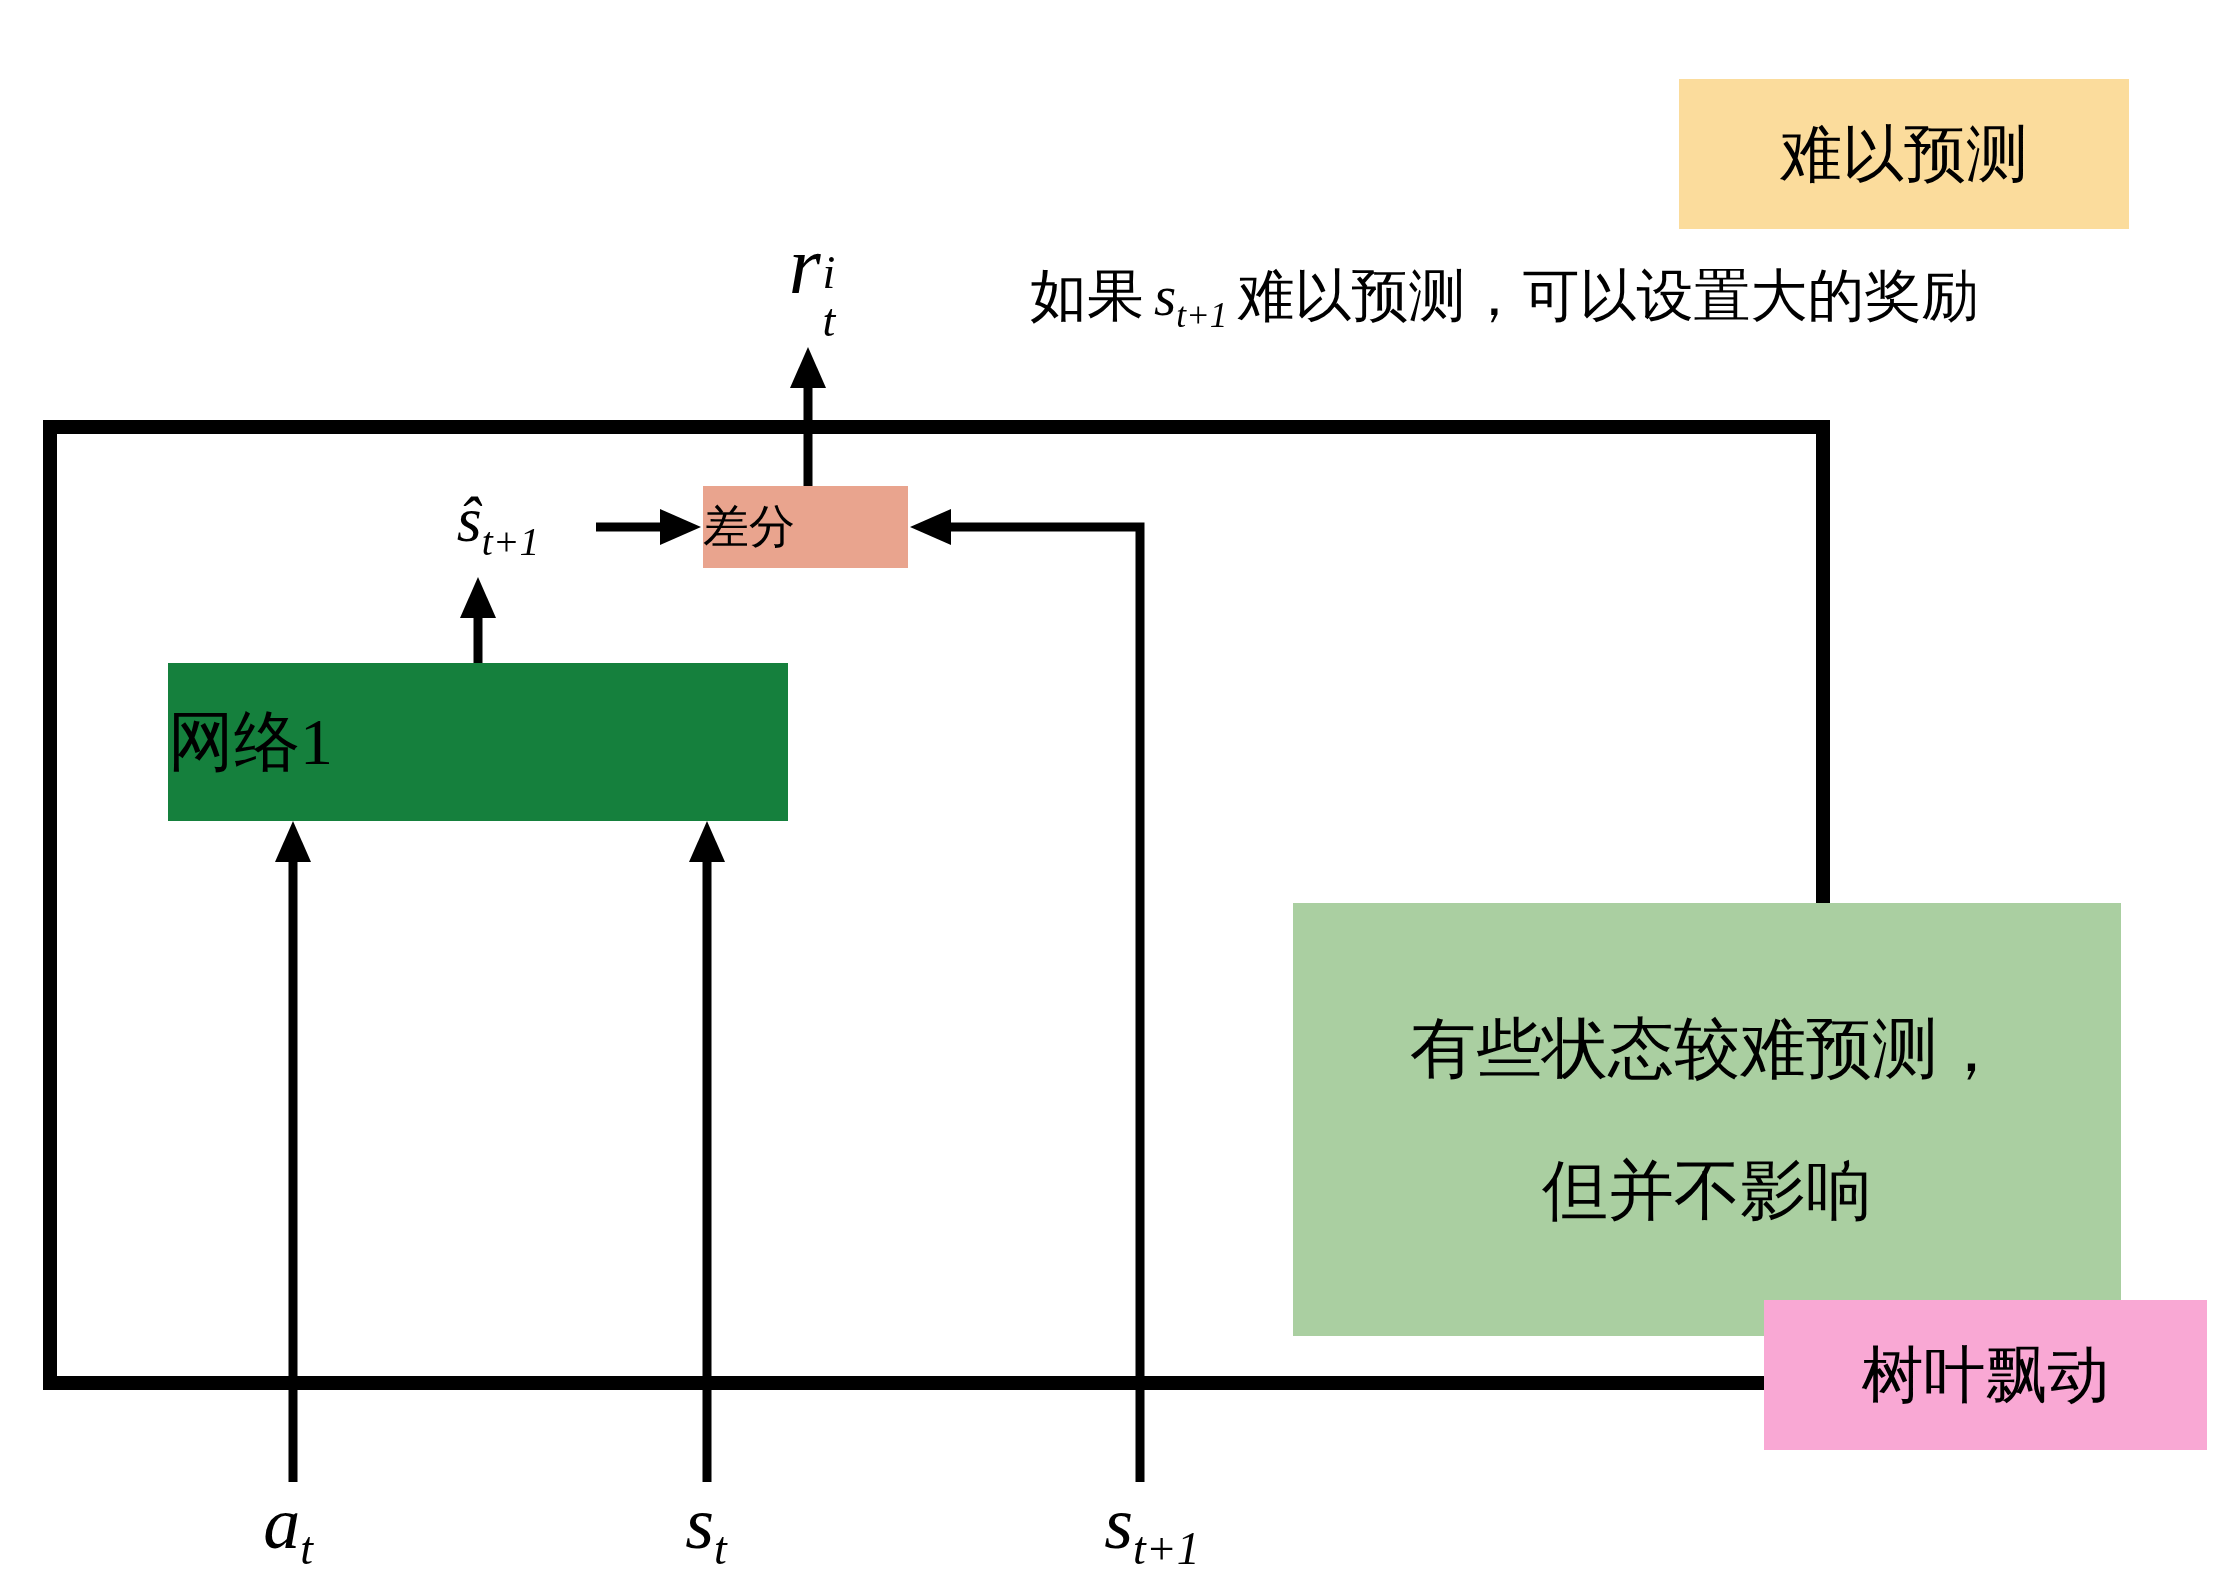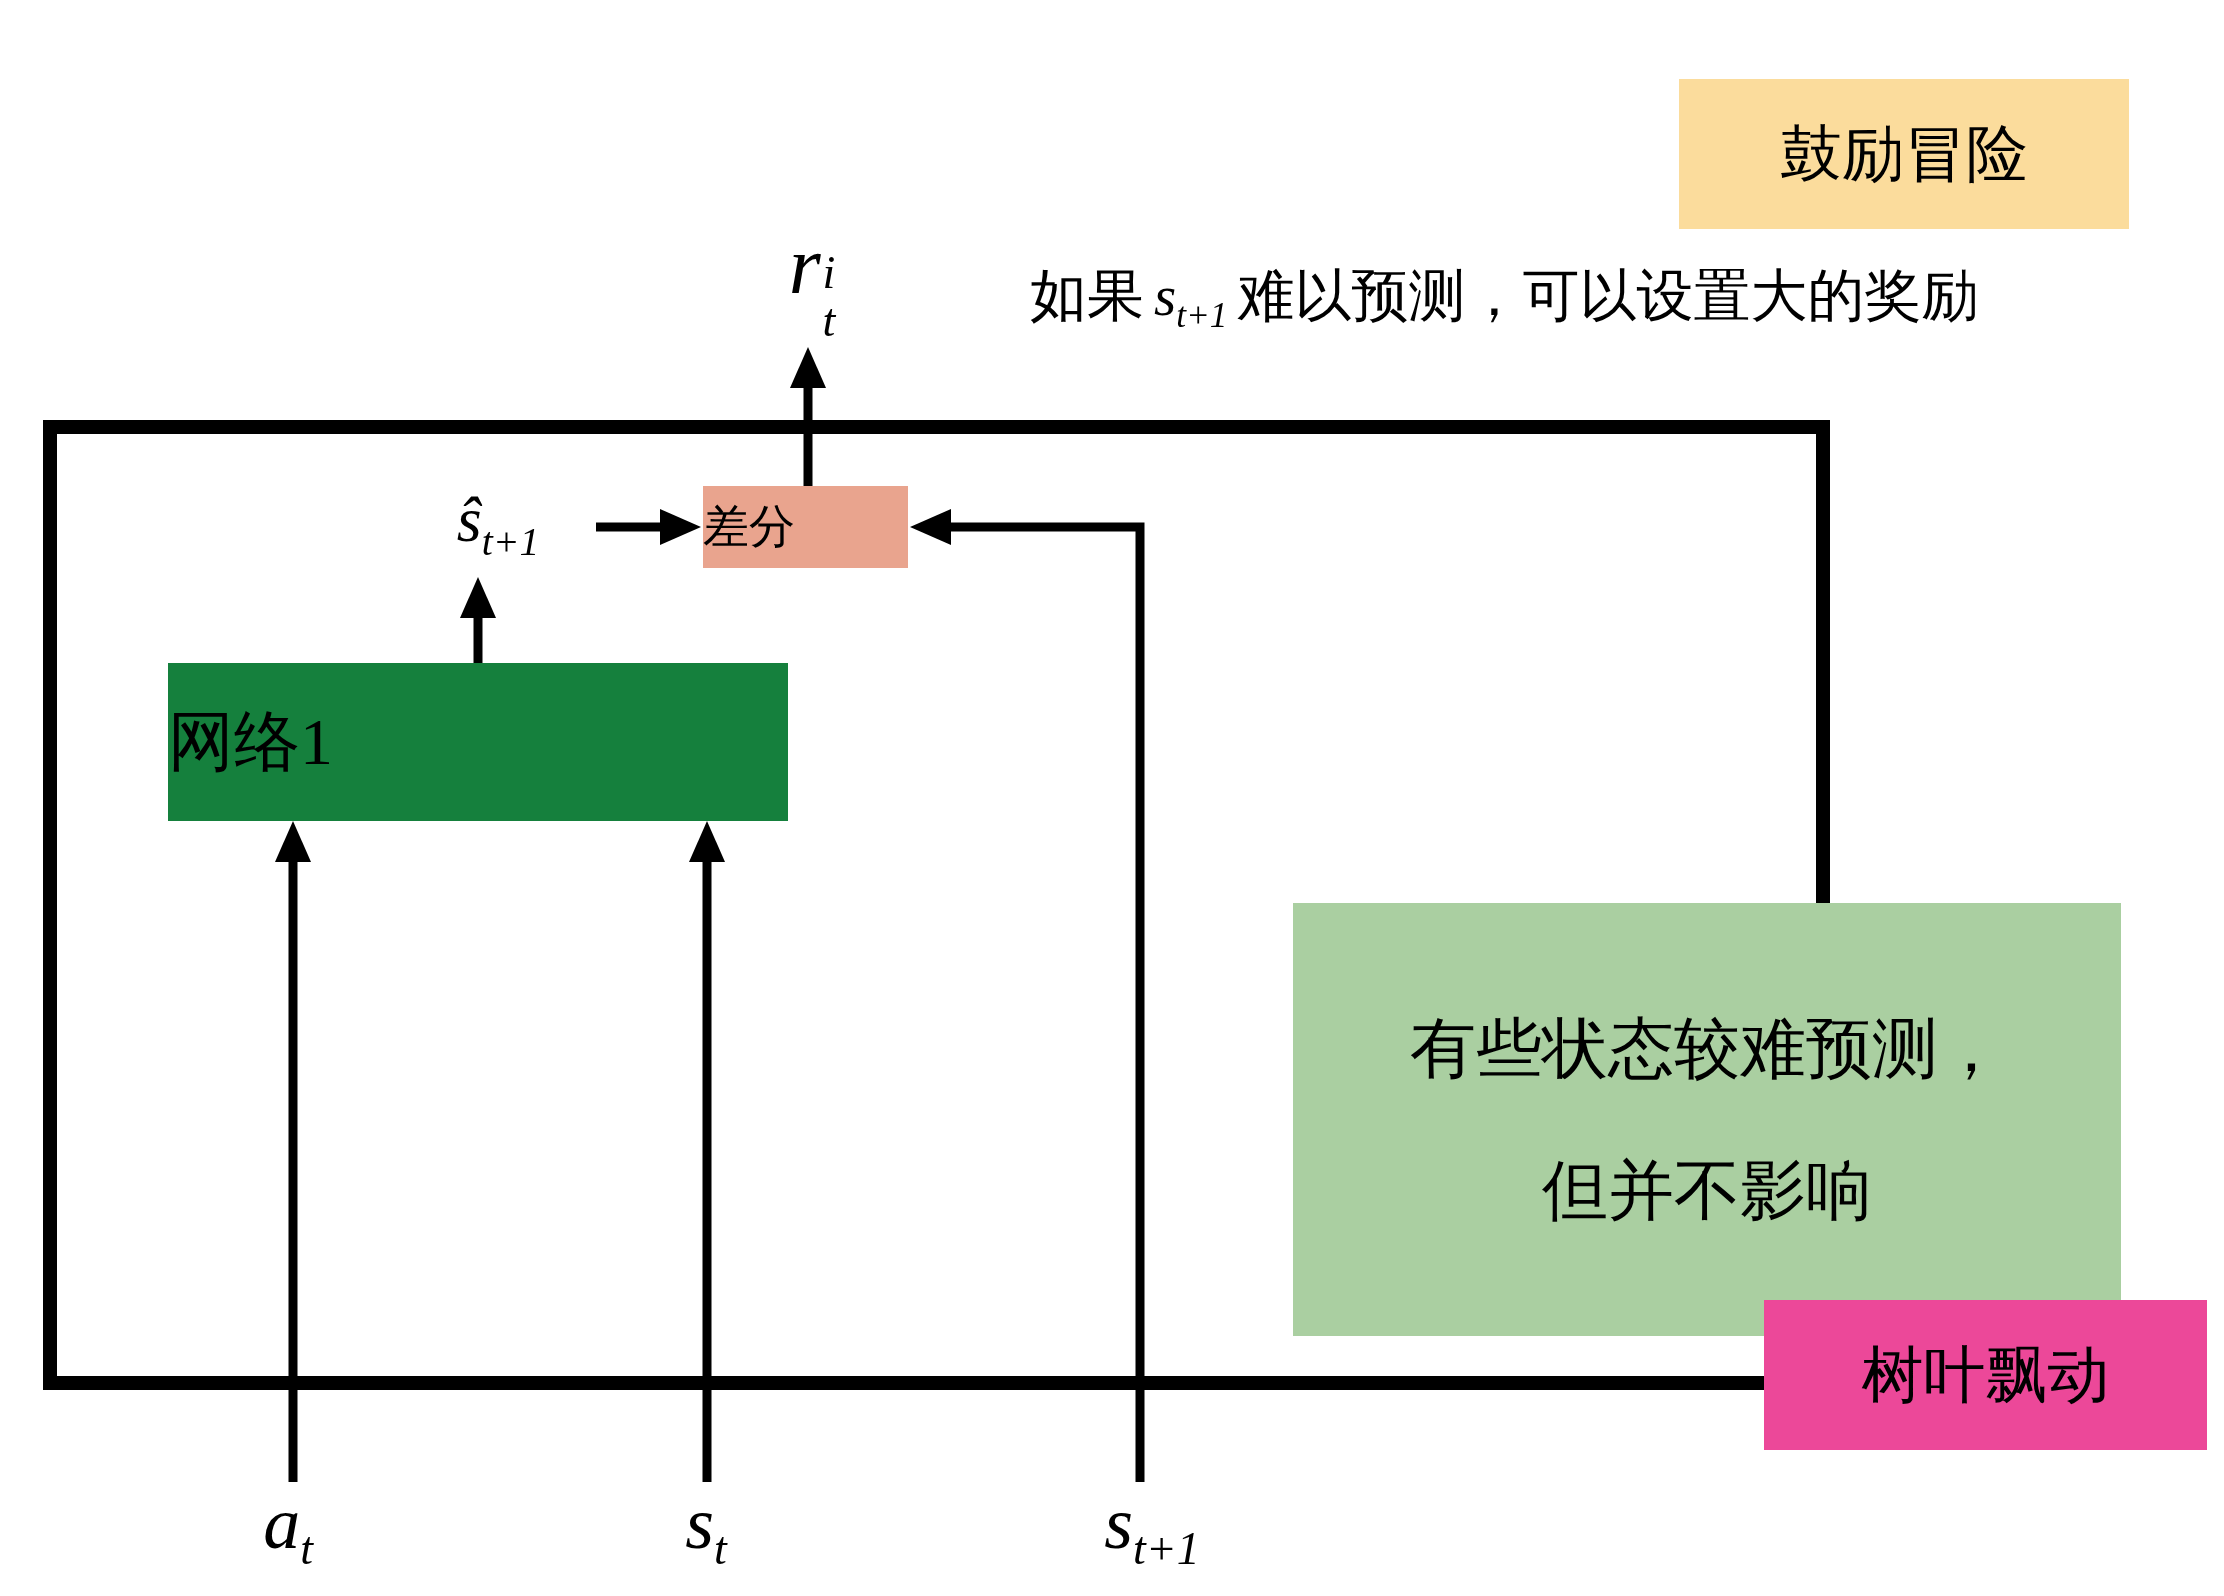--- a/index.html
+++ b/index.html
@@ -141,25 +141,25 @@
   </div>
   <div id="label-s-t1" class="abs math">
     <span>s</span><sub>t+1</sub>
   </div>
 
   <div id="hint" class="abs">
     <span class="cjk">如果</span><span class="m"><span>s</span><sub>t+1</sub></span><span class="cjk">难以预测，可以设置大的奖励</span>
   </div>
 
   <div id="callout-top-right" class="abs callout" style="background: rgb(251, 220, 156);">
-    <span>鼓励冒险</span>
+    <span>难以预测</span>
   </div>
 
   <div id="callout-green" class="abs callout" style="background: rgb(170, 207, 161);">
     <span>有些状态较难预测，</span>
     <span>但并不影响</span>
   </div>
 
-  <div id="callout-bottom-right" class="abs callout" style="background: #ec4899;">
+  <div id="callout-bottom-right" class="abs callout" style="background: #f9a8d4;">
     <span>树叶飘动</span>
   </div>
 
 </div>
 
 </body></html>

